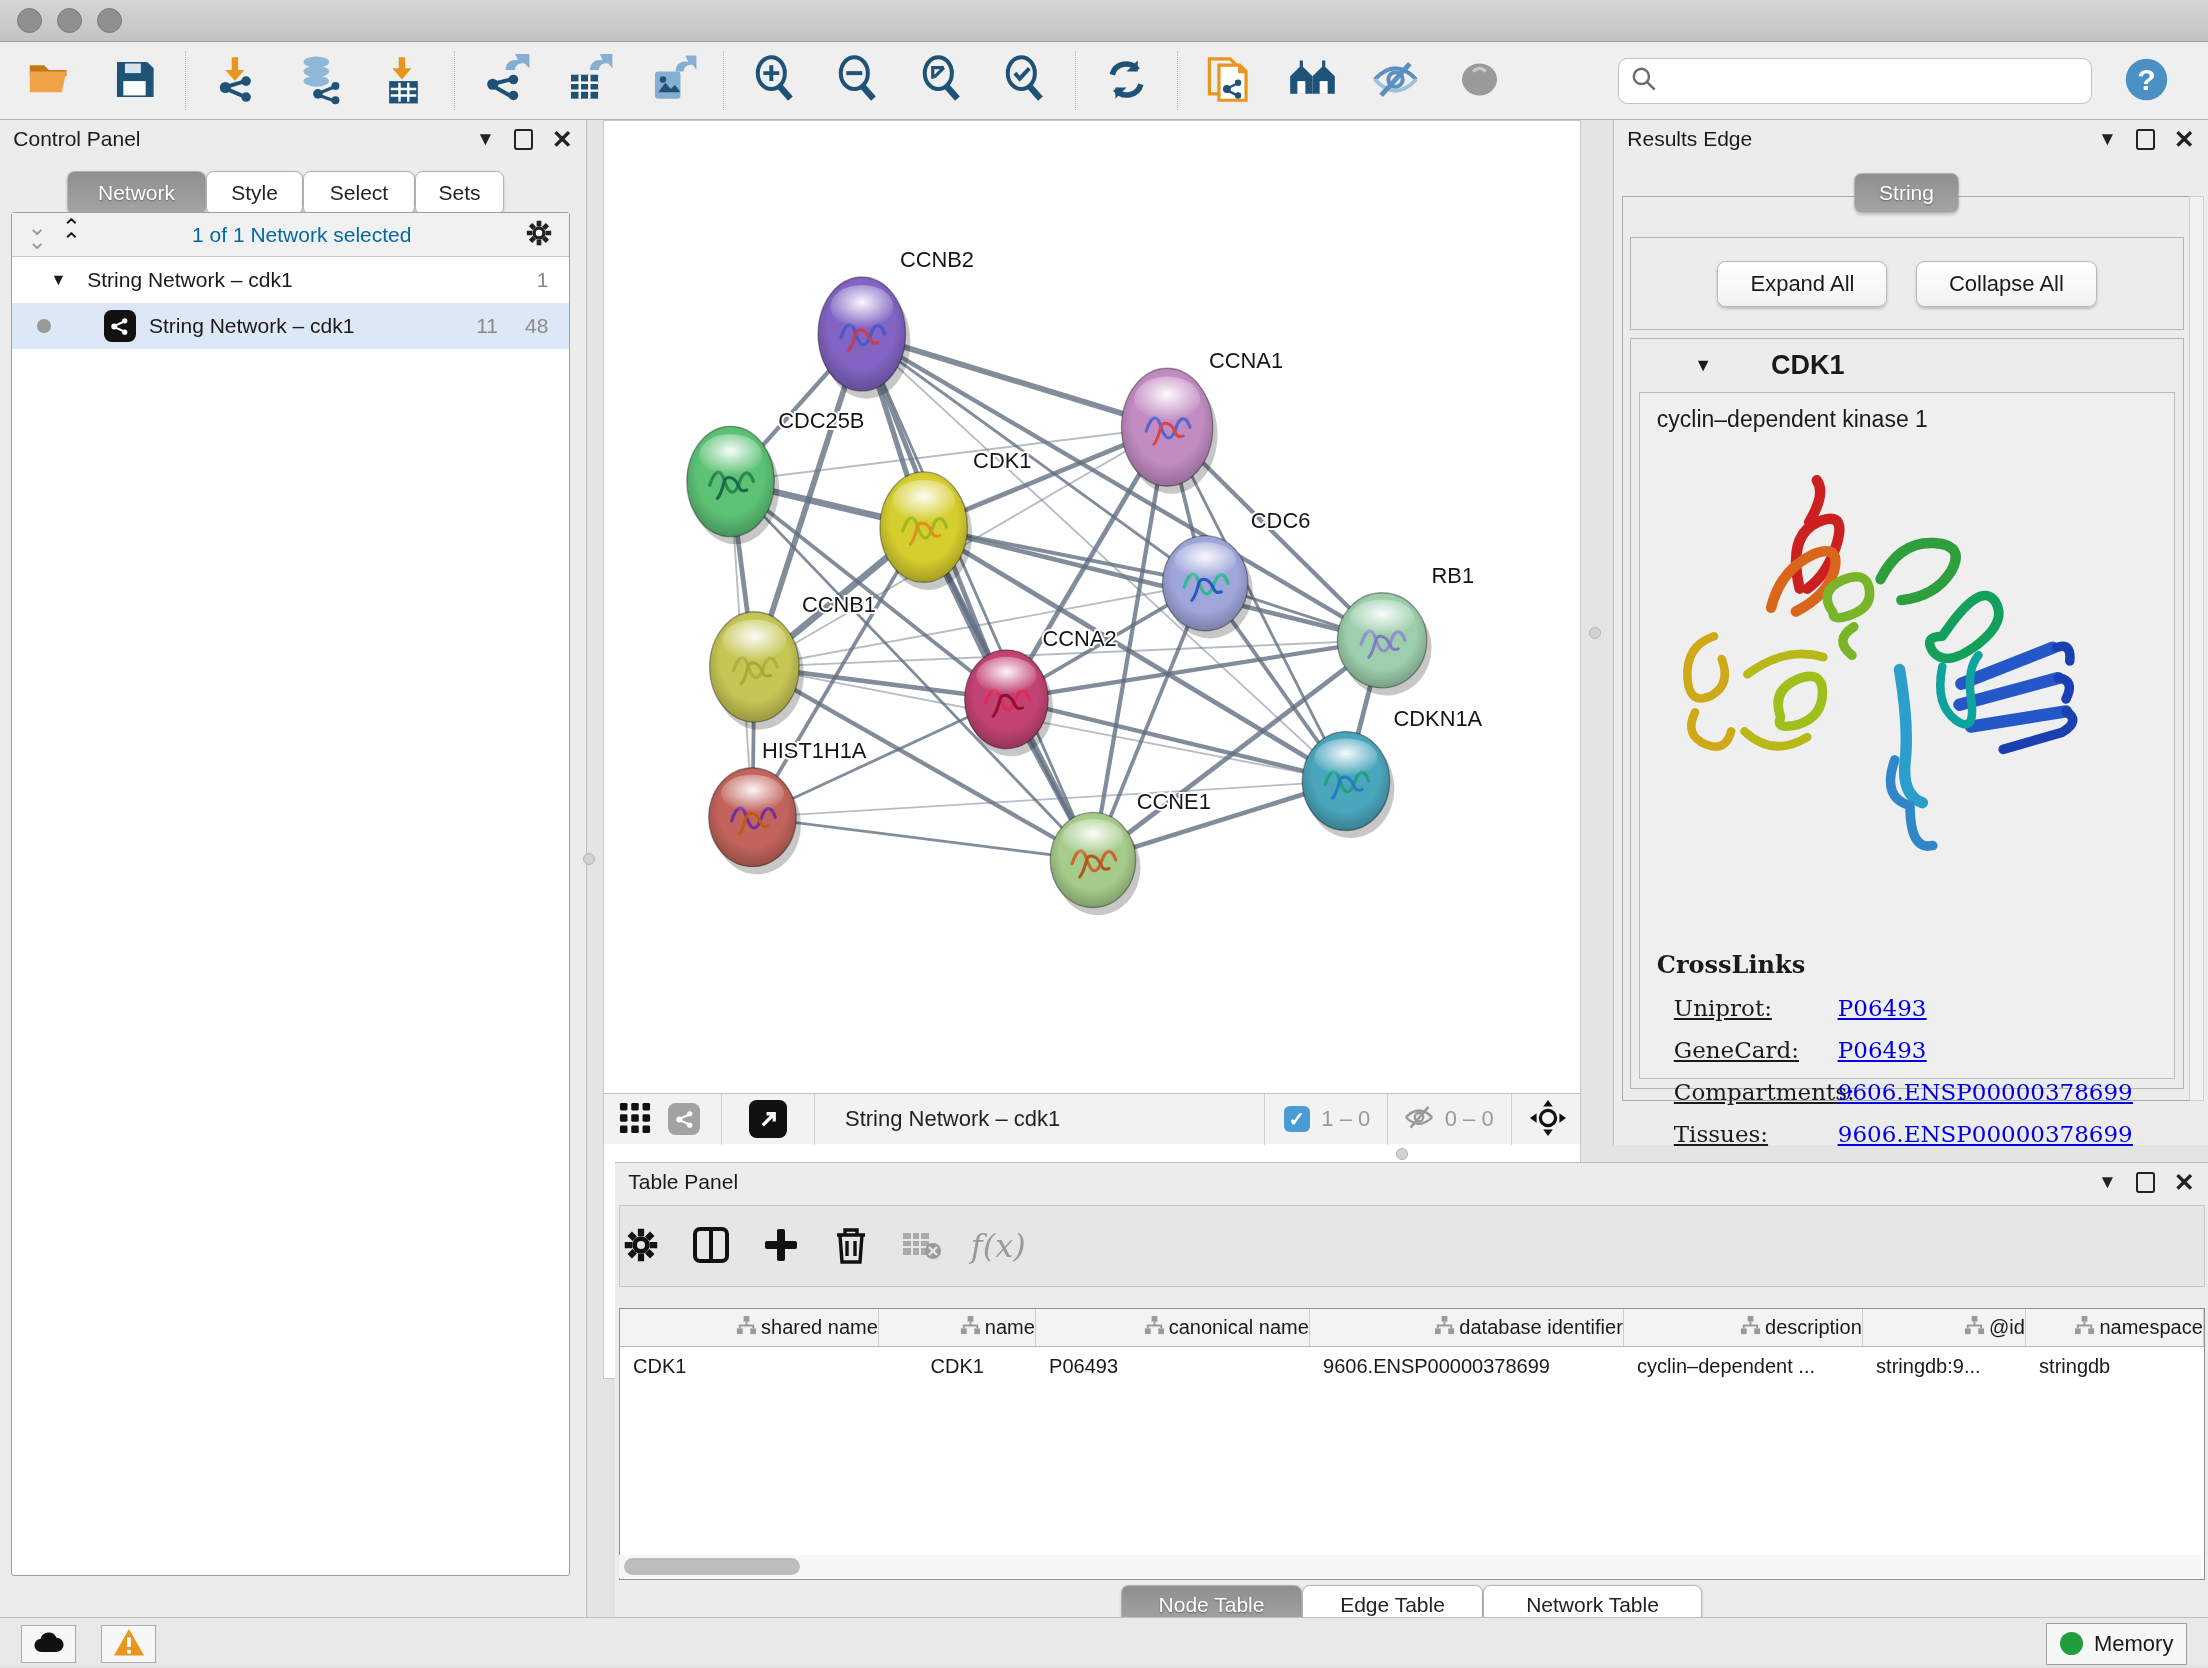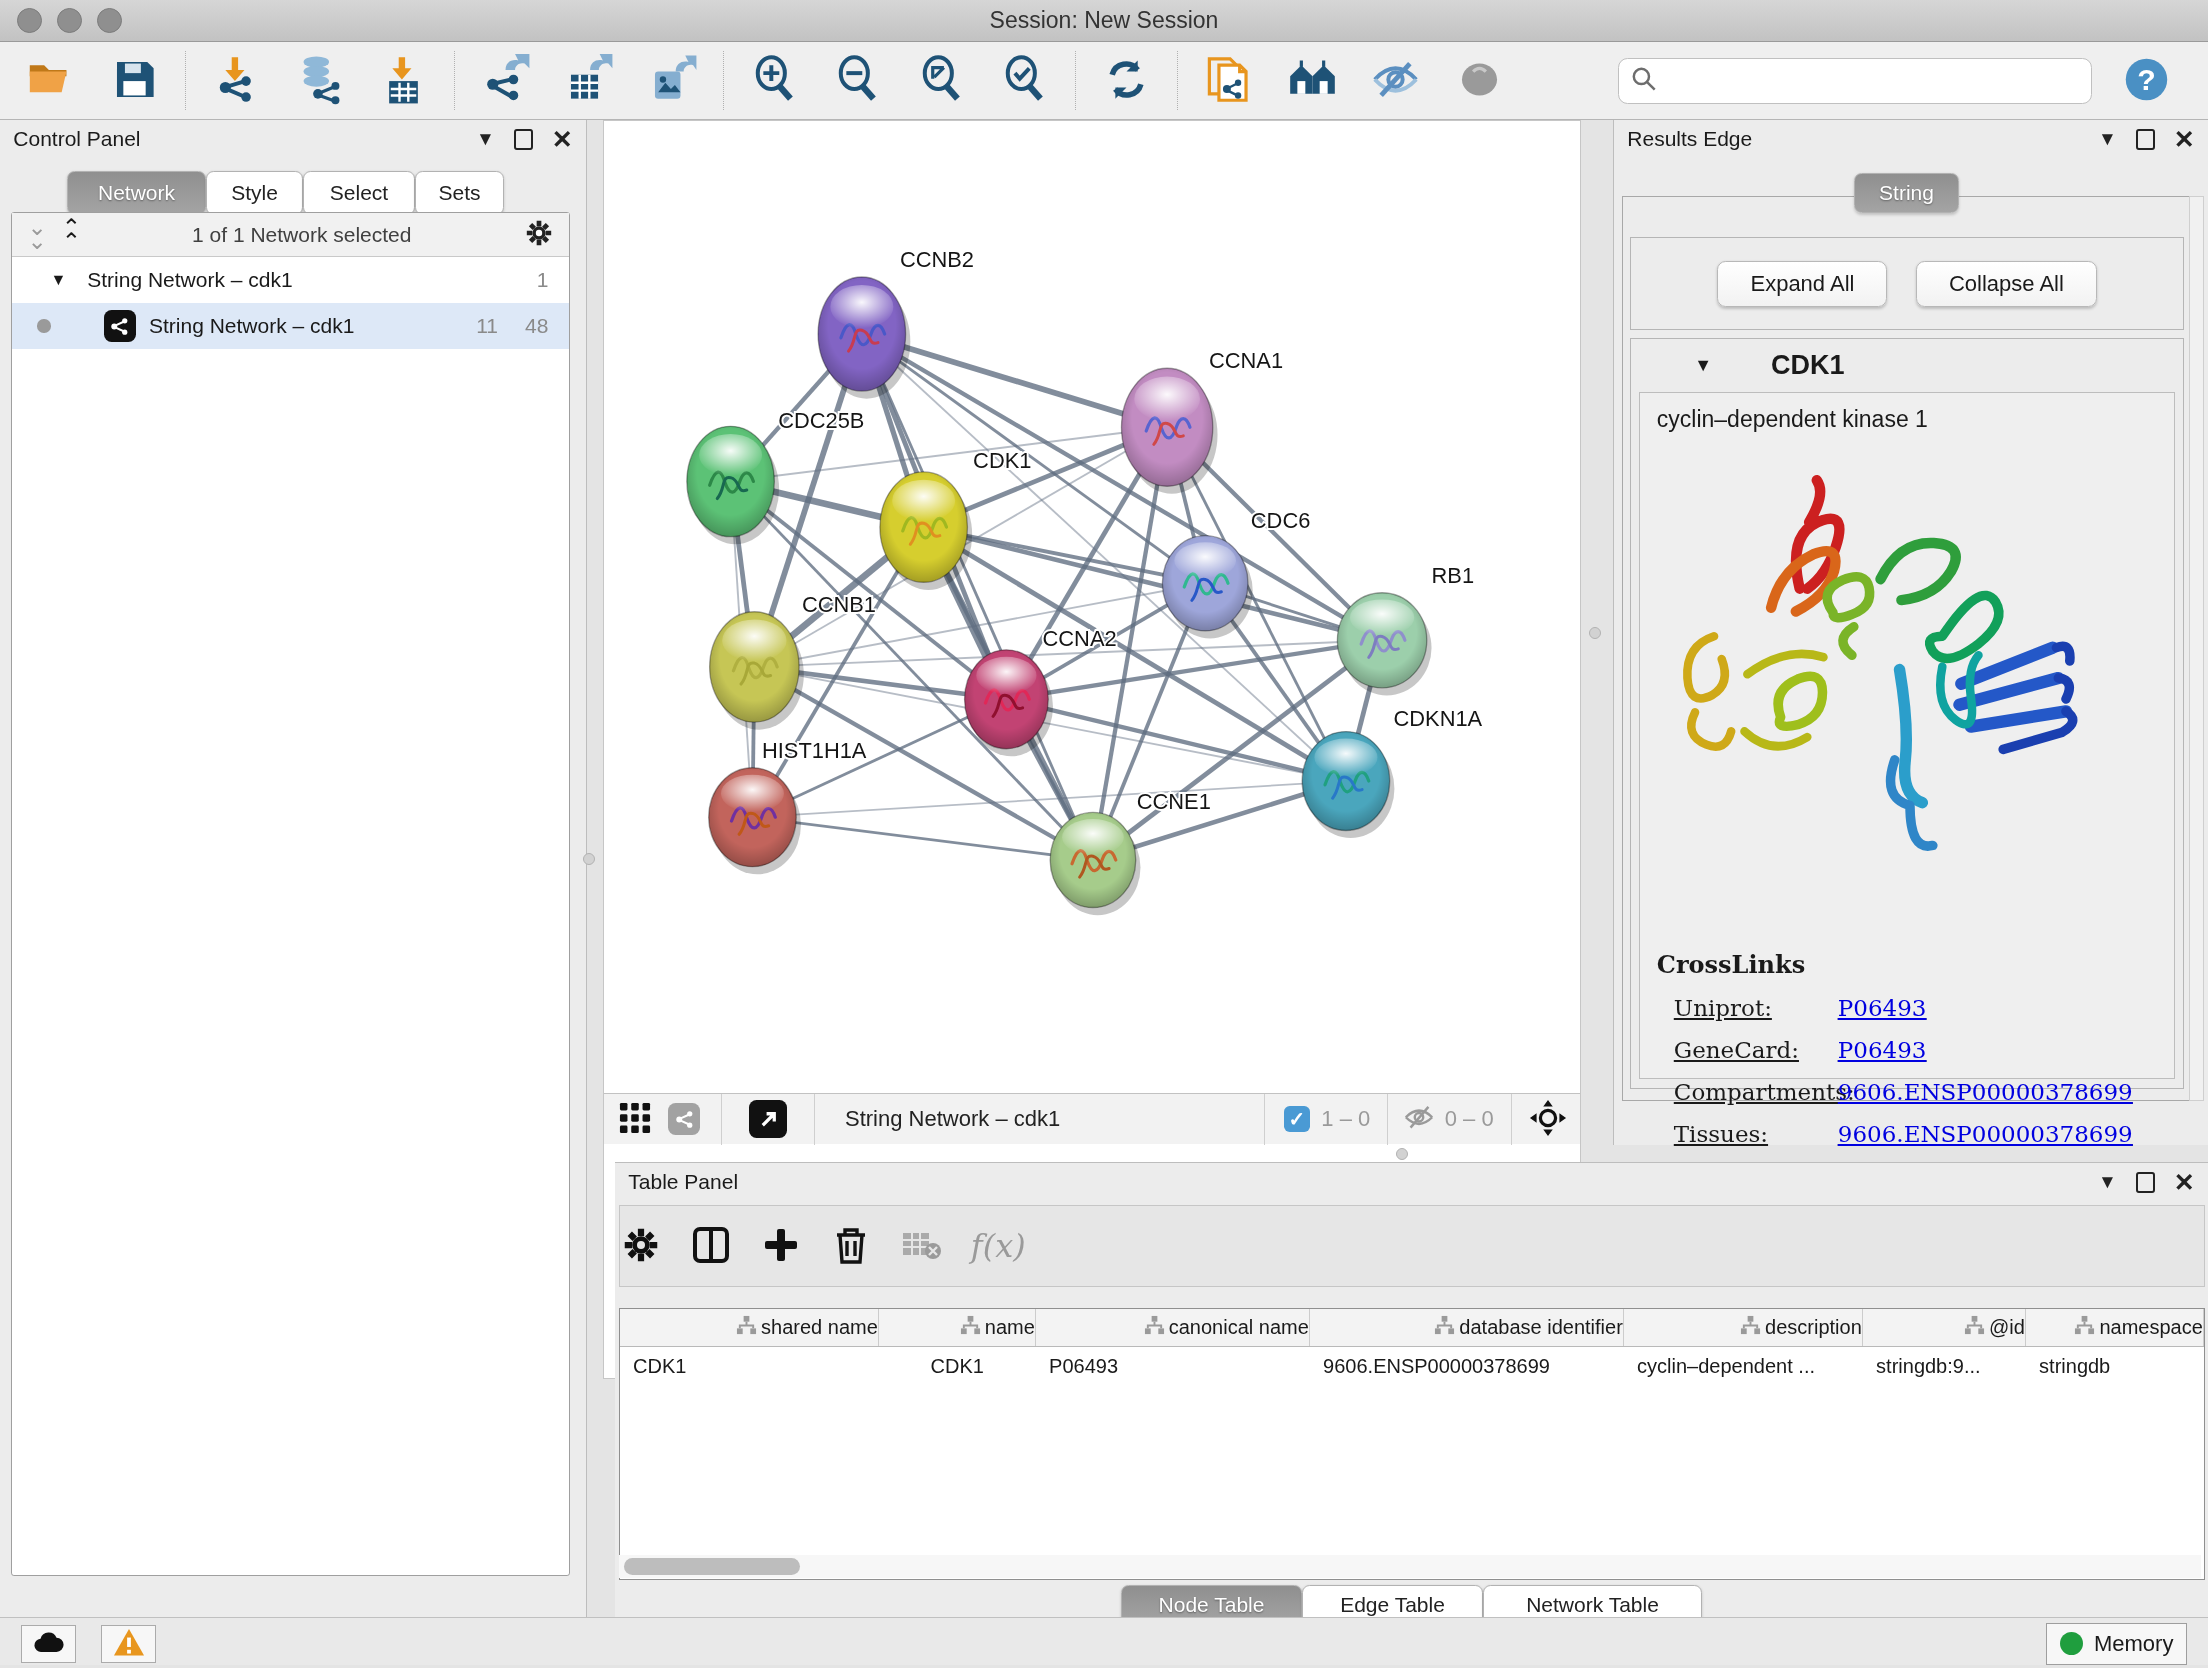--- a/index.html
+++ b/index.html
@@ -45,21 +45,21 @@
   
   .control-panel { position:absolute; left:0; top:120px; width:587px; height:1497px;
     background:#ececec; border-right:1px solid #bdbdbd; }
   .cp-tabs { position:absolute; left:67px; top:51px; display:flex; }
   .cp-tabs .tab { height:44px; }
   .cp-box { position:absolute; left:11.4px; top:92px; width:559px; height:1364px;
     border:1.9px solid #9f9f9f; border-radius:2.9px; background:#fff; }
   .cp-box-head { height:44px; background:#f1f1f1; border-bottom:1px solid #c9c9c9;
     display:flex; align-items:center; padding:0 15px; }
   .chev { font-size:23px; letter-spacing:-1.9px; line-height:0.6; }
-  .cp-sel-label { flex:1; text-align:center; font-size:21px; color:#404040; }
+  .cp-sel-label { flex:1; text-align:center; font-size:21px; color:#0369a1; }
   .tree-row { height:46px; display:flex; align-items:center; font-size:21px; }
   .tree-row .cnt { color:#8a8a8a; }
   .tree-row.selected { background:#dde8f7; }
   .mini-app-icon { width:32px; height:32px; border-radius:7.6px; background:#111;
     display:flex; align-items:center; justify-content:center; }
 
   
   .canvas-panel { position:absolute; left:603px; top:120px; width:978px; height:1259px;
     background:#fff; border:1px solid #c6c6c6; }
   .net-area { position:absolute; left:0; top:0; width:976px; height:972px; background:#fff; }
@@ -135,21 +135,20 @@
   .split-dot { position:absolute; width:12.4px; height:12.4px; border-radius:50%;
     background:#d2d2d2; border:1px solid #b2b2b2; }
 </style>
 </head>
 <body>
 
 <div class="titlebar">
   <span class="tl-dot"></span>
   <span class="tl-dot"></span>
   <span class="tl-dot"></span>
-  <div class="win-title">Session: New Session</div>
 </div>
 
 <div class="toolbar">
   <div class="tb-group">
     <div class="tb-btn">
         <span>
       <svg viewBox="0 0 64 64">
             <path d="M6 14h18l6 6h22v8H6z" fill="#c07818"></path>
             <path d="M6 22h46l-6 26H6z" fill="#f0a246"></path>
           </svg></span>

